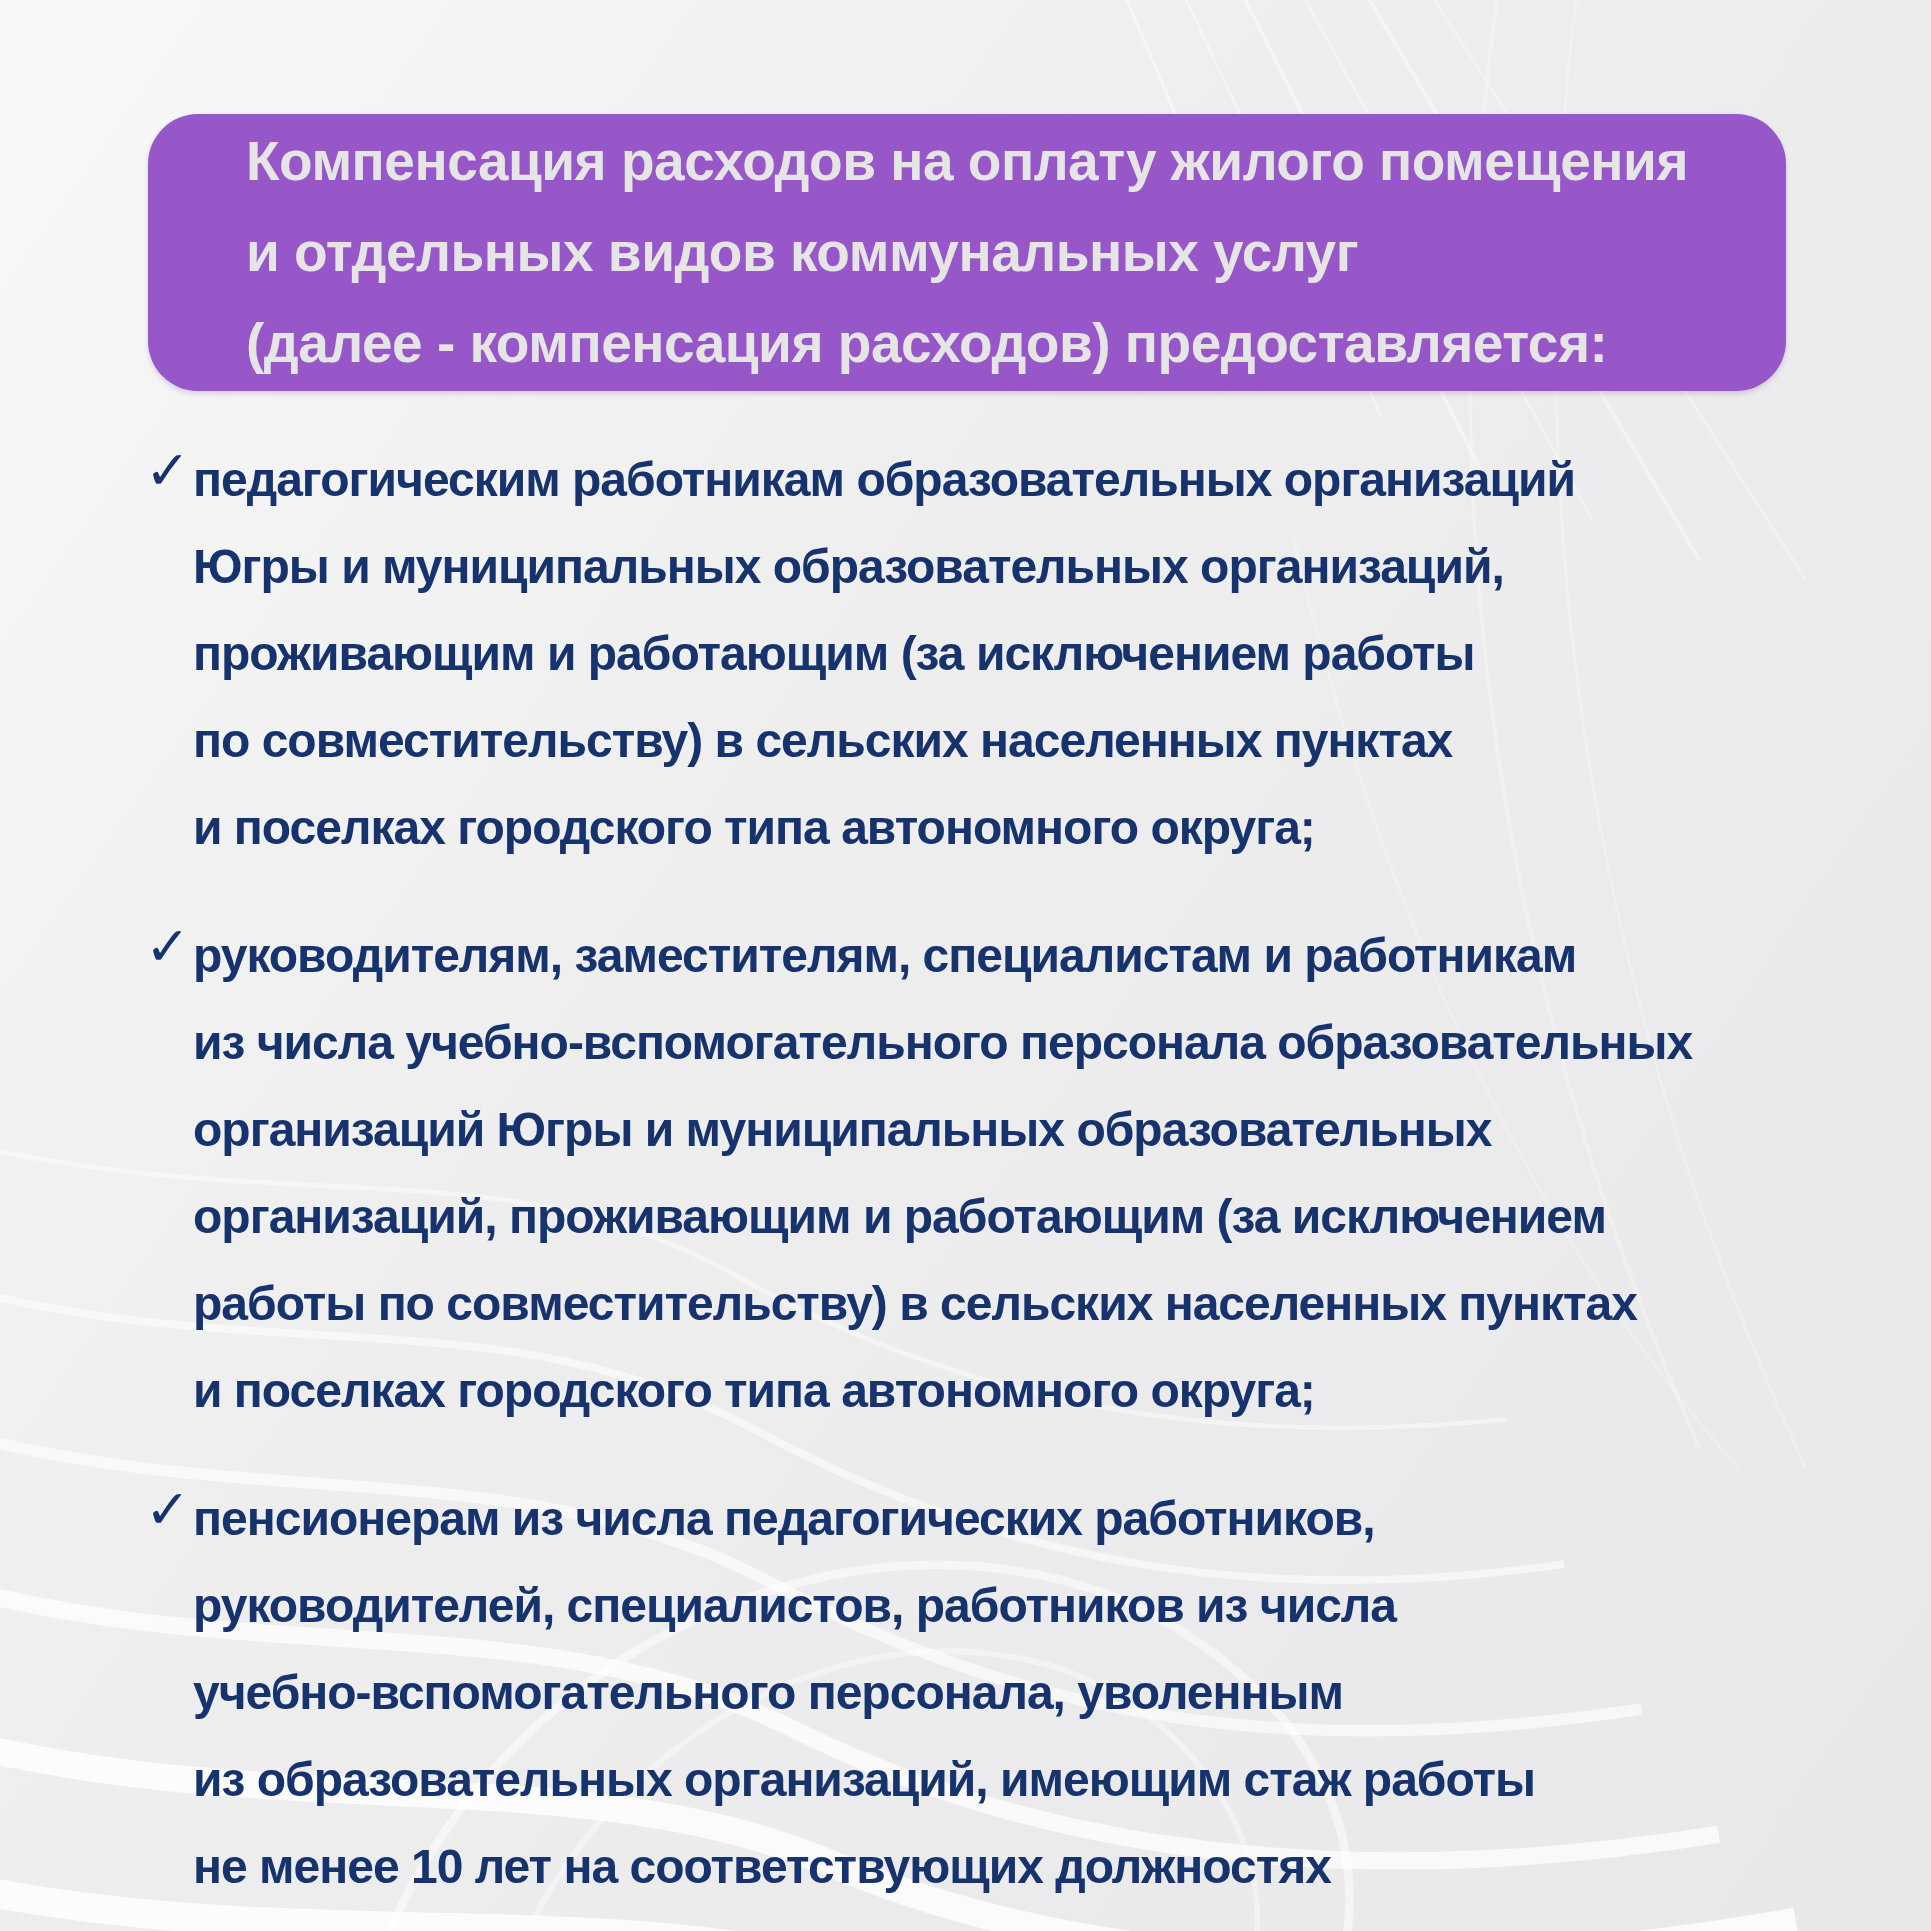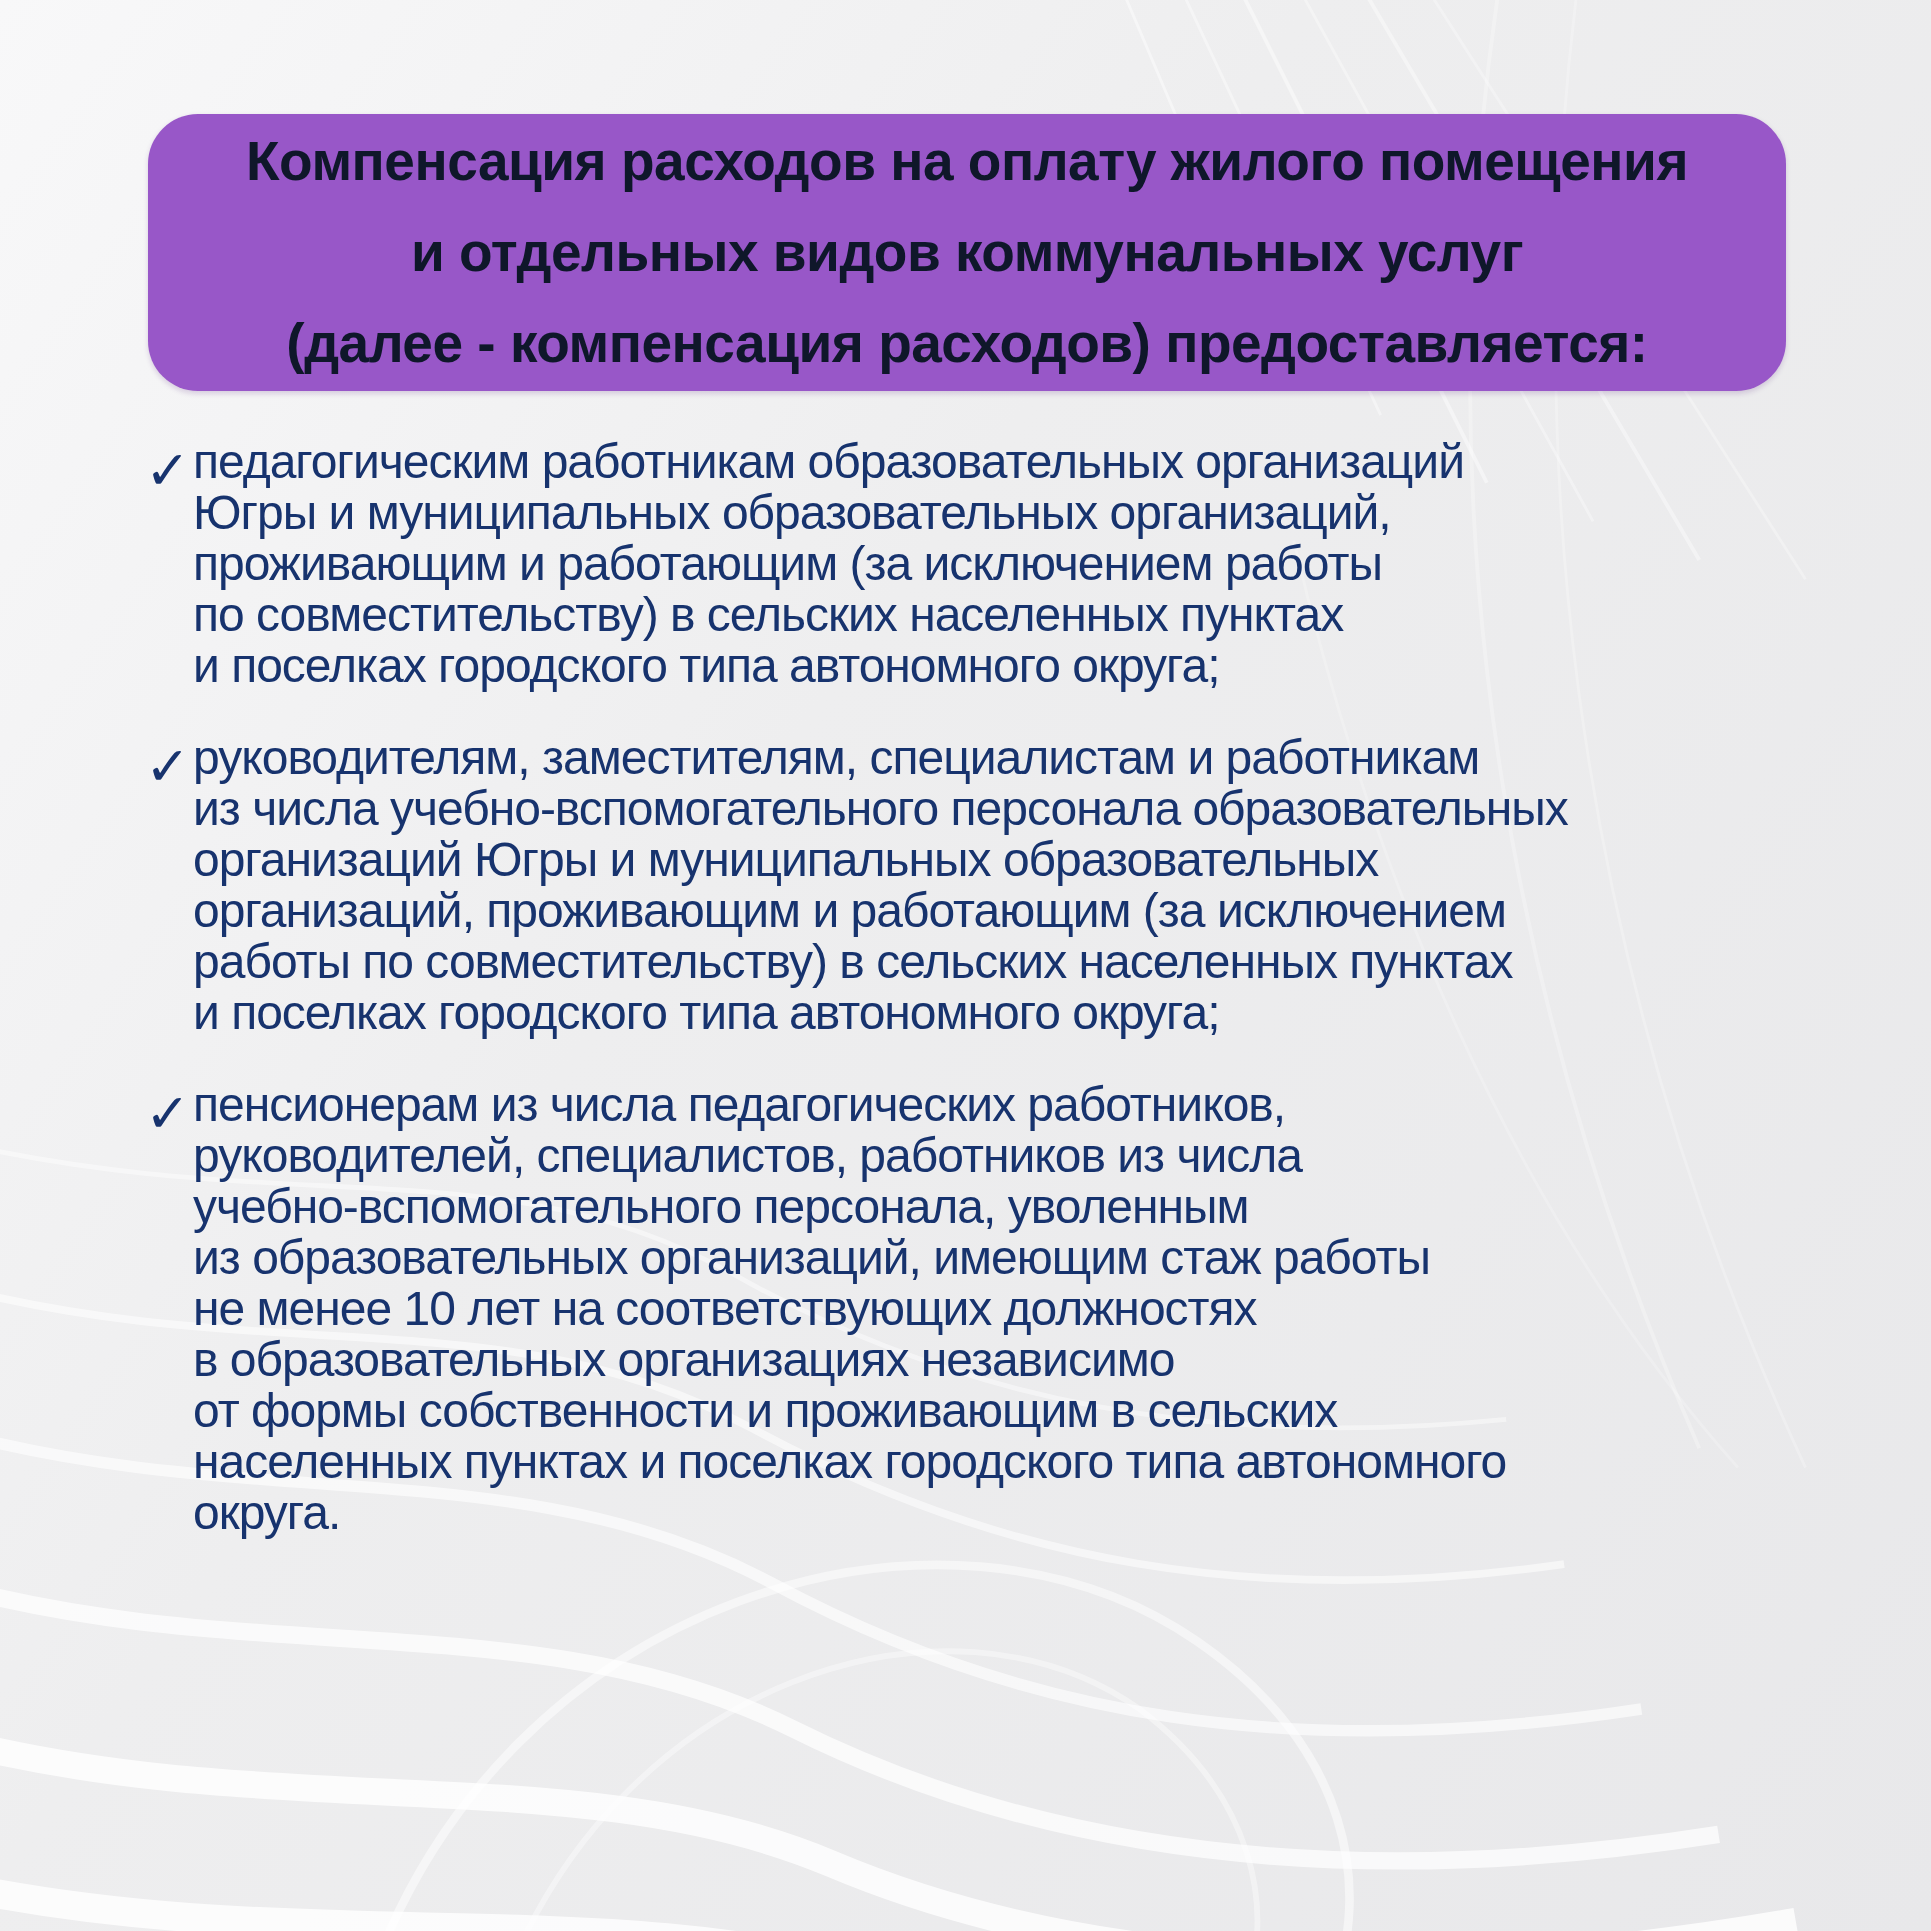--- a/index.html
+++ b/index.html
@@ -23,26 +23,25 @@
   .header-box {
     position: absolute;
     left: 148px; top: 114px;
     width: 1638px; height: 277px;
     background: #9857c8;
     border-radius: 50px;
     display: flex; align-items: center; justify-content: center;
     box-shadow: 0 2.9px 5.8px rgba(90,40,130,0.18);
   }
   .header-text {
-    color: #0f172a;
+    color: #e5e5e5;
     font-weight: bold;
     font-size: 55px;
     line-height: 91px;
     letter-spacing: -0.5px;
-    text-align: center;
     white-space: pre-line;
   }
   .bullets {
     position: absolute;
     left: 145px; top: 436px;
     width: 1680px;
   }
   .bullet {
     display: flex;
     align-items: flex-start;
@@ -51,23 +50,23 @@
   .check {
     flex: 0 0 48px;
     font-family: "DejaVu Sans", sans-serif;
     font-size: 54px;
     line-height: 69px;
     color: #17336e;
     font-weight: 400;
   }
   .bullet-text {
     color: #17336e;
-    font-weight: normal;
+    font-weight: bold;
     font-size: 48px;
-    line-height: 51px;
+    line-height: 87px;
     letter-spacing: -1px;
     white-space: pre-line;
   }
 </style>
 </head>
 <body>
 
 <div class="canvas">
 
   <svg class="bg-waves" viewBox="0 0 2000 2000" xmlns="http://www.w3.org/2000/svg" fill="none">

